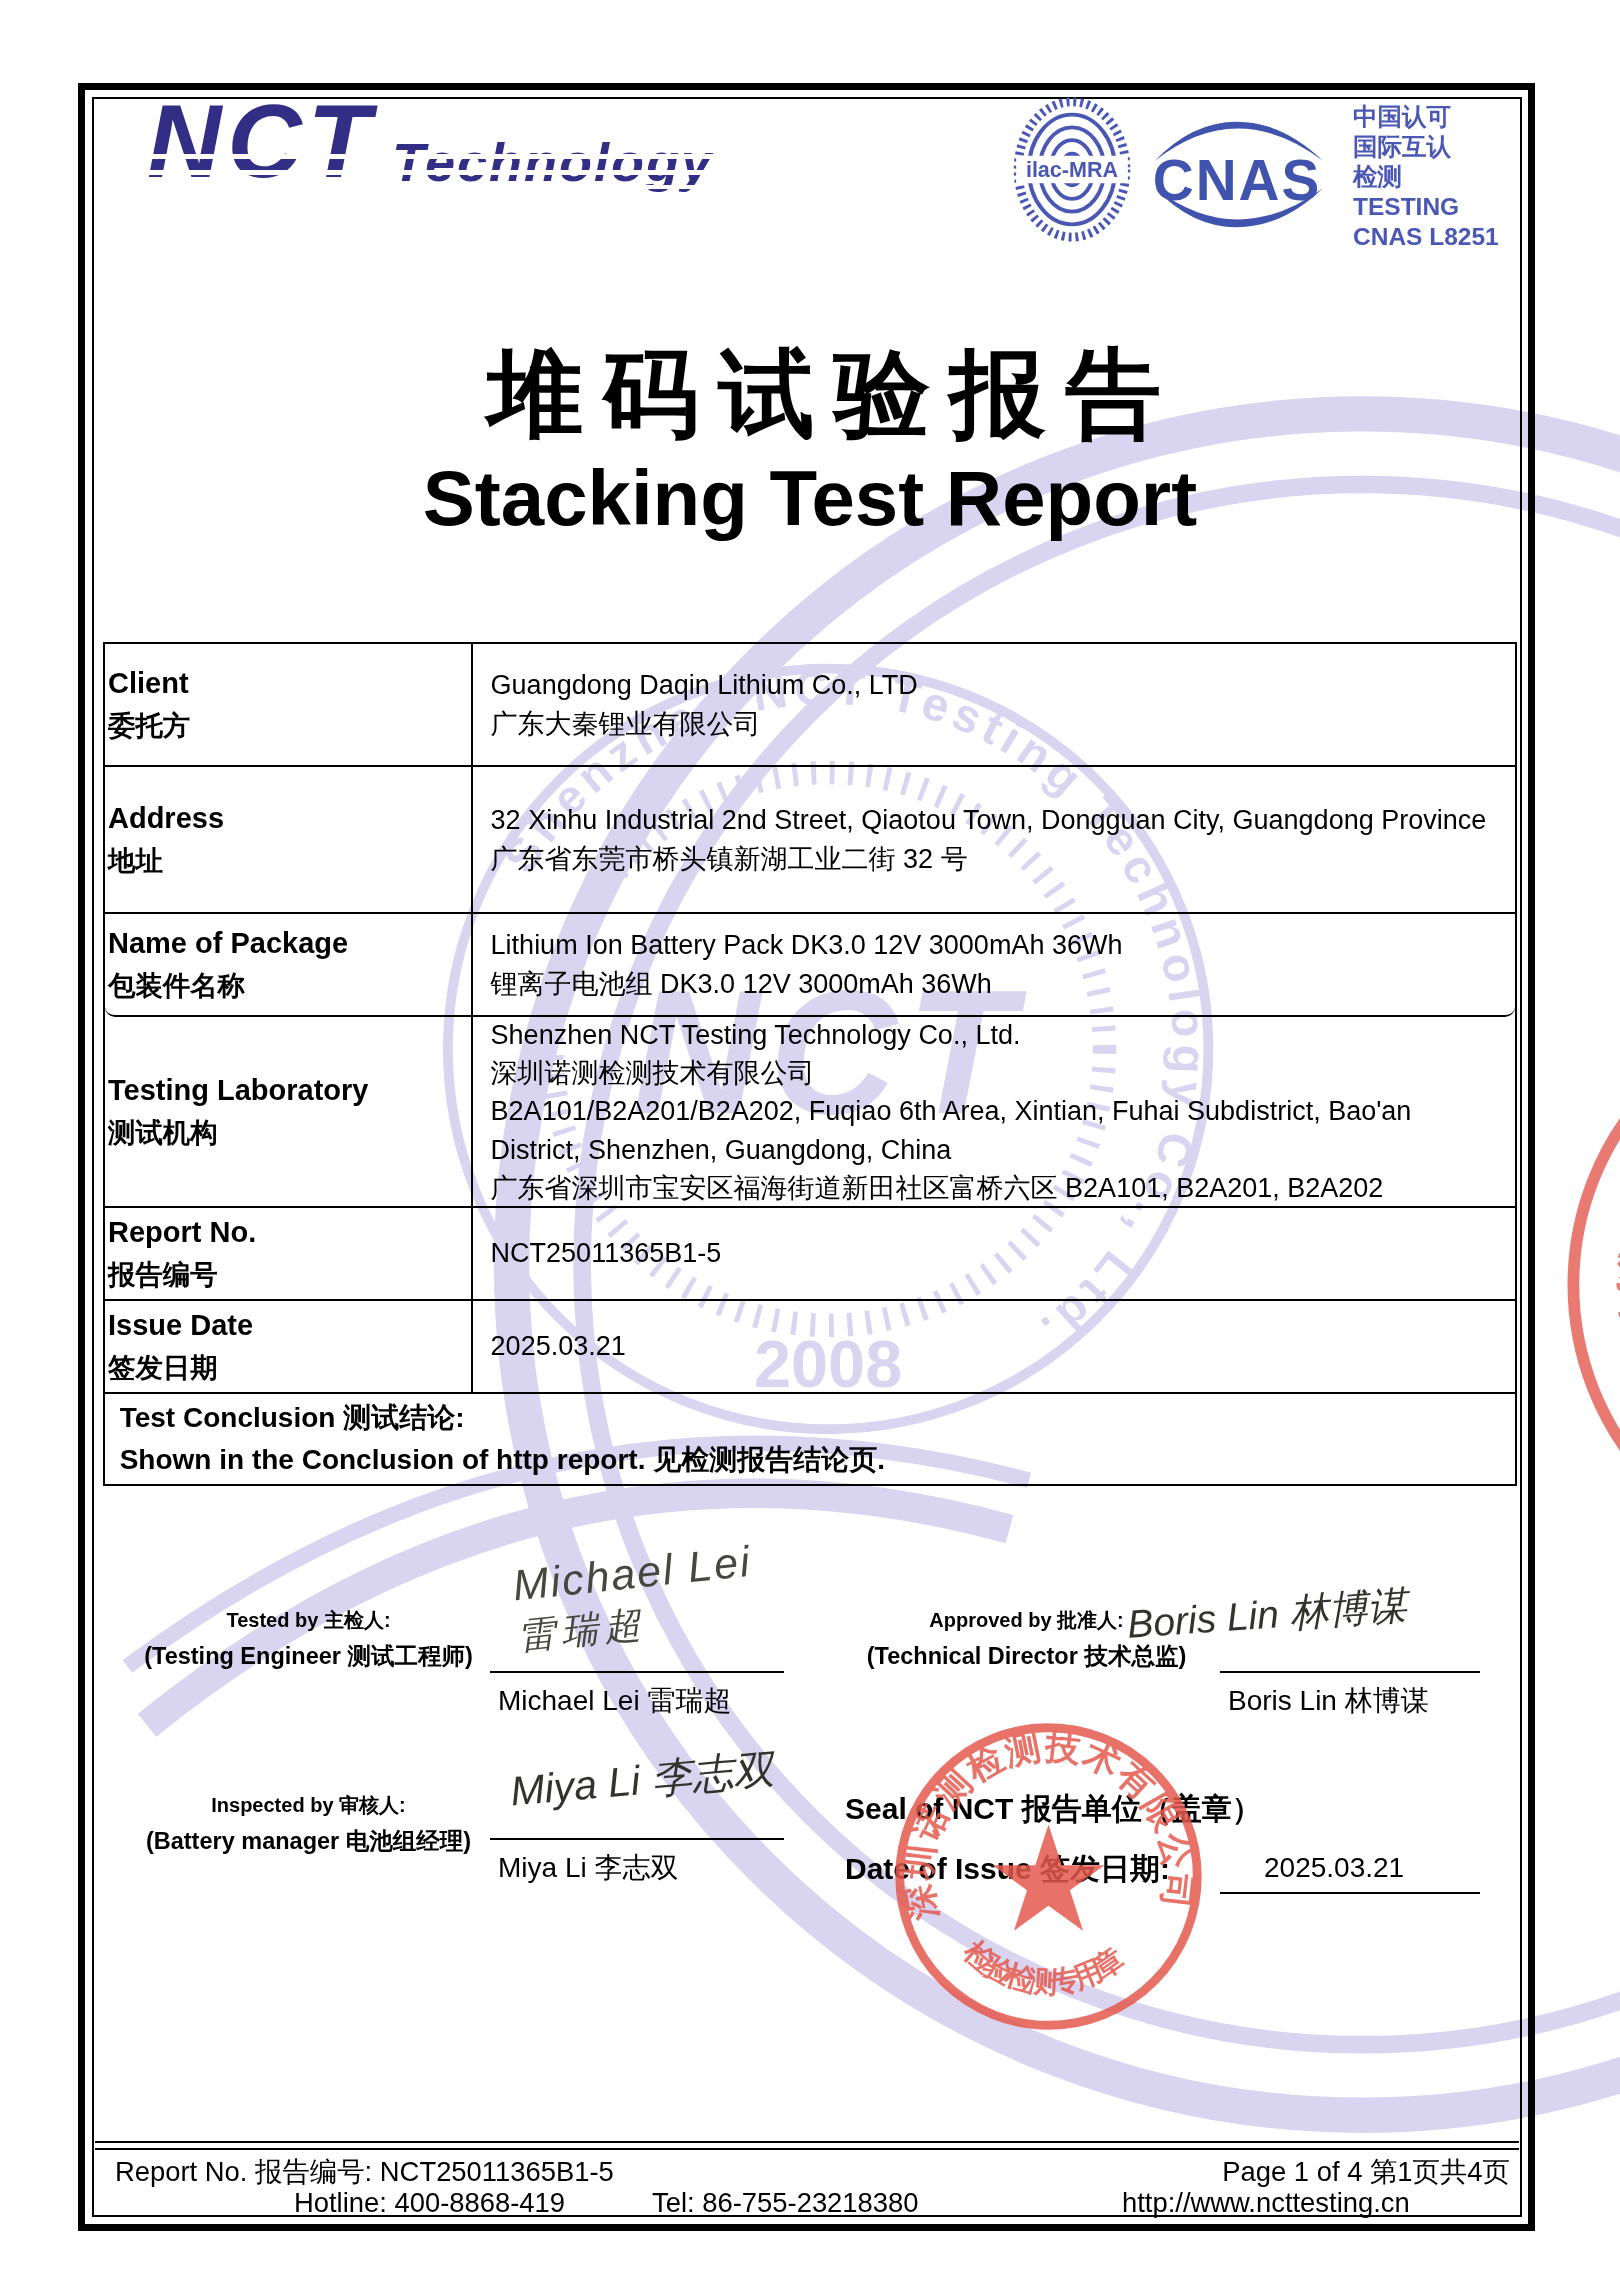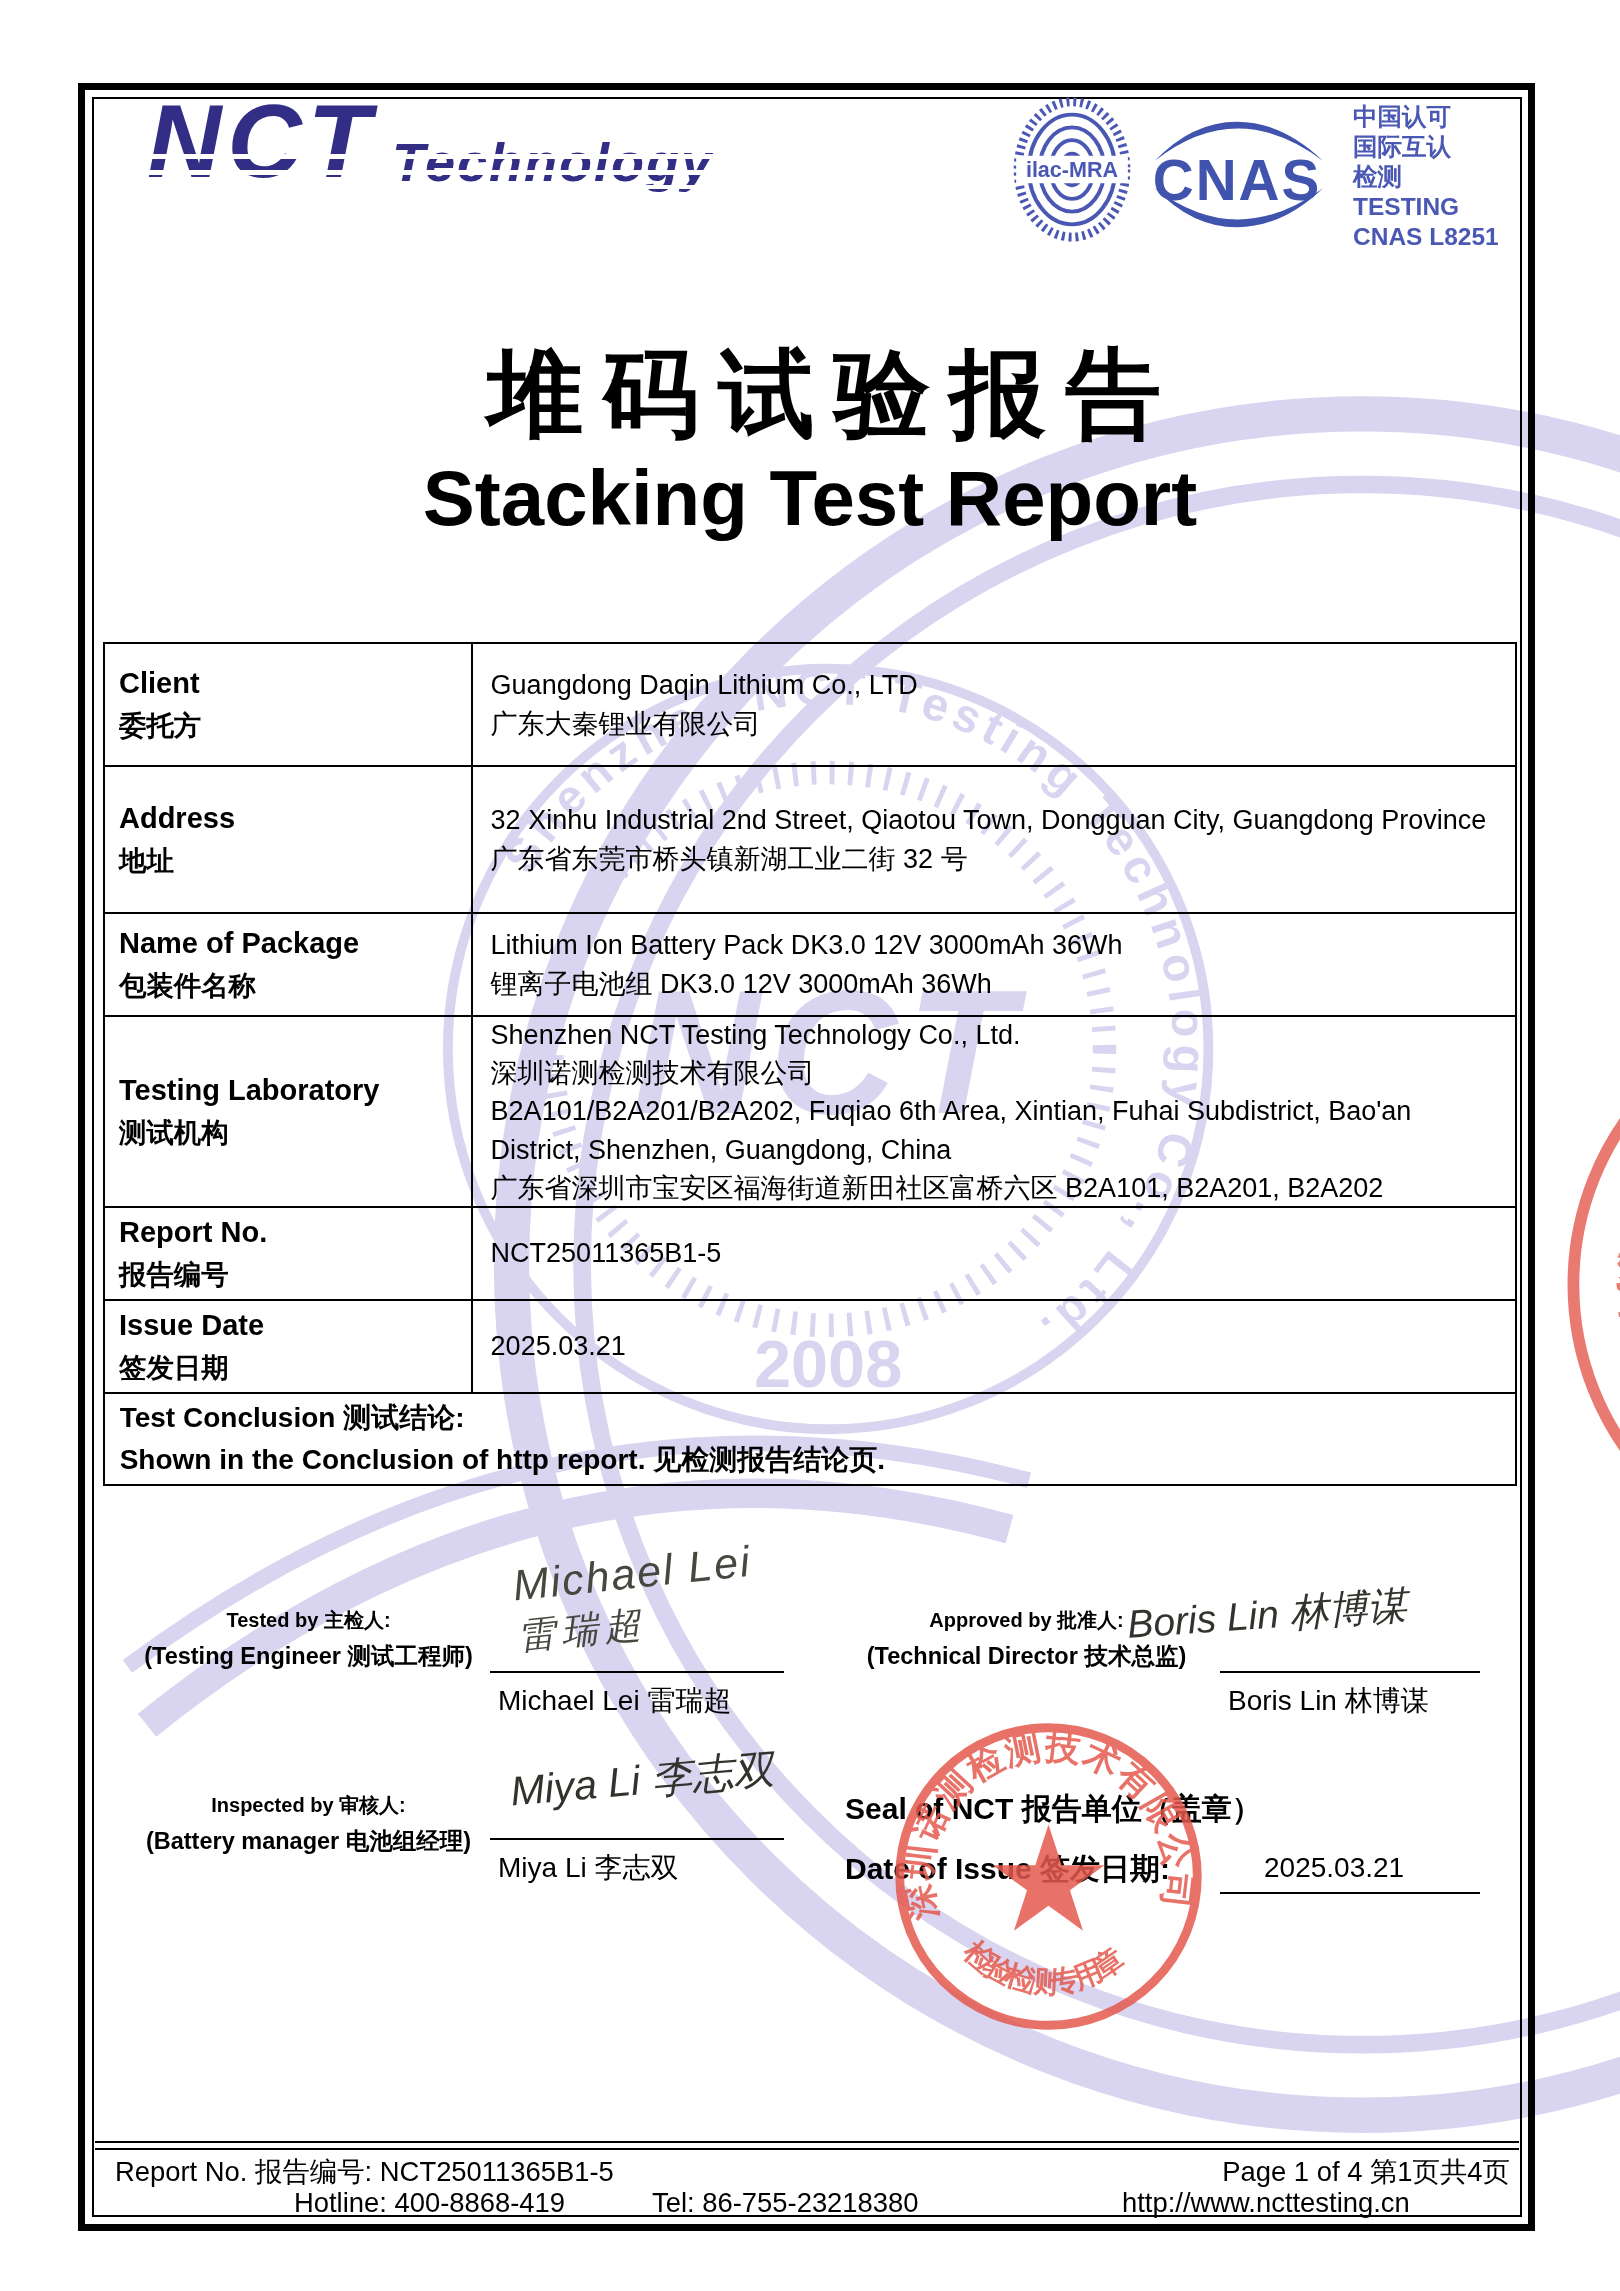--- a/index.html
+++ b/index.html
@@ -34,27 +34,27 @@
   .title-zh{position:absolute;left:0;width:100%;top:331px;text-align:center;
     font-size:96px;font-weight:bold;letter-spacing:19.6px;z-index:2;padding-left:24px;}
   .title-en{position:absolute;left:0;width:100%;top:453px;text-align:center;
     font-size:78px;font-weight:bold;z-index:2;}
   
   .info-table{position:absolute;left:103px;top:642px;width:1414px;
     border:2.9px solid #000;box-sizing:border-box;z-index:2;}
   .t-row{display:flex;border-bottom:2.9px solid #000;box-sizing:border-box;}
   .t-row:last-child{border-bottom:none;}
   .t-label{width:368px;flex:0 0 368px;border-right:2.9px solid #000;box-sizing:border-box;
-    display:flex;flex-direction:column;justify-content:center;padding-left:14px;}
+    display:flex;flex-direction:column;justify-content:center;padding-left:3px;}
   .t-label .en{font-size:29px;font-weight:bold;line-height:1.35;}
   .t-label .zh{font-size:27.4px;font-weight:bold;line-height:1.35;margin-top:3.9px;}
   .t-value{flex:1;display:flex;flex-direction:column;justify-content:center;
     padding:5.9px 15.7px 5.9px 17.6px;}
   .vline{font-size:27px;line-height:1.42;}
-  .r0{height:123px;} .r1{height:147px;} .r2{height:103px;} .r3{height:191px;}
+  .r0{height:123px;} .r1{height:147px;} .r2{height:103px;border-radius:10px;} .r3{height:191px;}
   .r4{height:93px;}  .r5{height:93px;}
   .t-conclusion{height:90px;display:flex;flex-direction:column;justify-content:center;
     padding-left:14.7px;}
   .t-conclusion .c1,.t-conclusion .c2{font-size:28px;font-weight:bold;line-height:1.5;}
   
   .sig-label{position:absolute;z-index:2;text-align:center;font-weight:bold;}
   .sig-label .main{font-size:20px;}
   .sig-label .sub{font-size:23.5px;margin-top:5.9px;}
   .sig-line{position:absolute;border-top:2.9px solid #000;z-index:2;}
   .sig-name{position:absolute;font-size:28px;z-index:2;}

